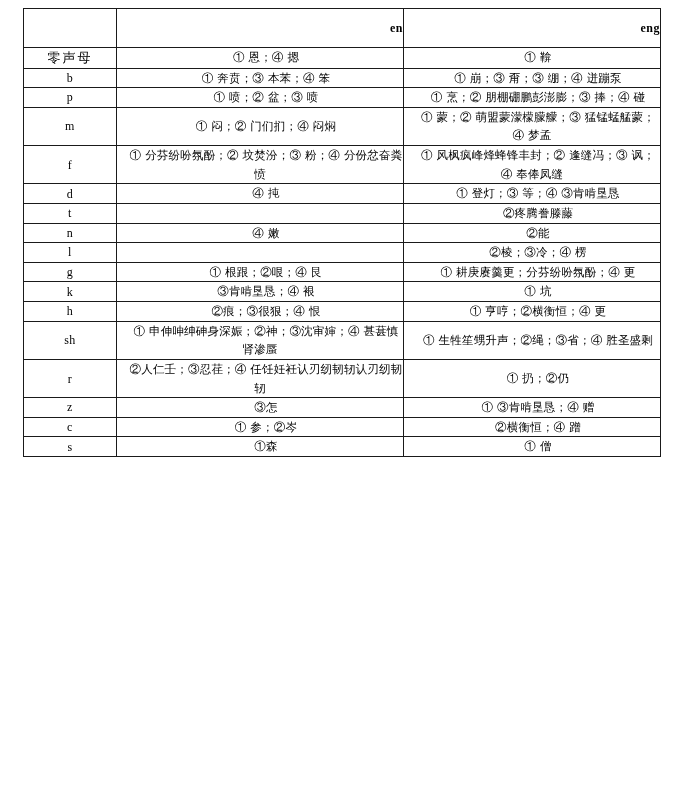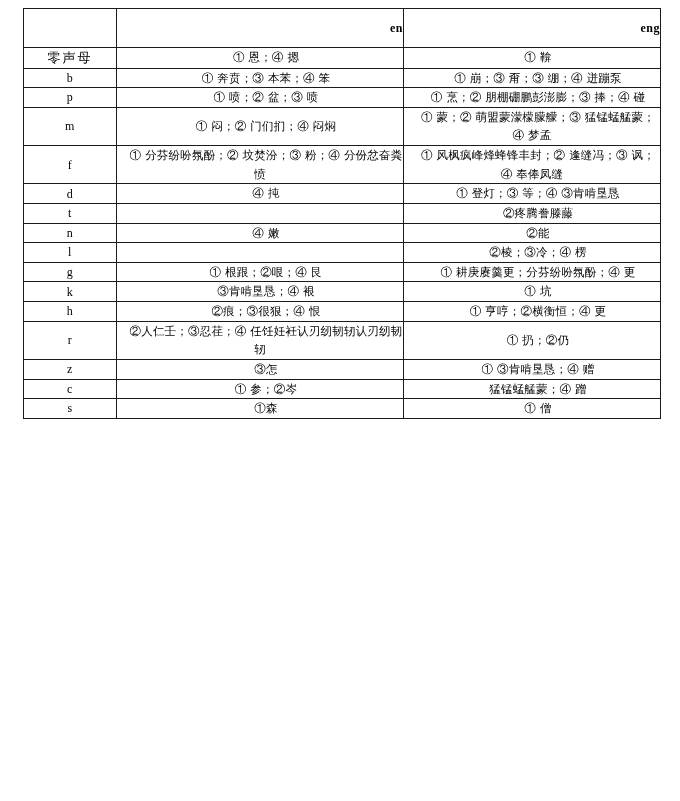--- a/index.html
+++ b/index.html
@@ -143,33 +143,38 @@
           <td class="initial">k</td>
           <td class="chars">③肯啃垦恳；④ 裉</td>
           <td class="chars">① 坑</td>
         </tr>
         <tr>
           <td class="initial">h</td>
           <td class="chars">②痕；③很狠；④ 恨</td>
           <td class="chars">① 亨哼；②横衡恒；④ 更</td>
         </tr>
         <tr>
+          <td class="initial">sh</td>
+          <td class="chars">① 申伸呻绅砷身深娠；②神；③沈审婶；④ 甚葚慎肾渗蜃</td>
+          <td class="chars">① 生牲笙甥升声；②绳；③省；④ 胜圣盛剩</td>
+        </tr>
+        <tr>
           <td class="initial">r</td>
           <td class="chars">②人仁壬；③忍荏；④ 任饪妊衽认刃纫韧轫认刃纫韧轫</td>
           <td class="chars">① 扔；②仍</td>
         </tr>
         <tr>
           <td class="initial">z</td>
           <td class="chars">③怎</td>
           <td class="chars">① ③肯啃垦恳；④ 赠</td>
         </tr>
         <tr>
           <td class="initial">c</td>
           <td class="chars">① 参；②岑</td>
-          <td class="chars">猛锰蜢艋蒙；④ 蹭</td>
+          <td class="chars">②横衡恒；④ 蹭</td>
         </tr>
         <tr>
           <td class="initial">s</td>
           <td class="chars">①森</td>
           <td class="chars">① 僧</td>
         </tr>
       </tbody>
   </table>
 </div>
 

